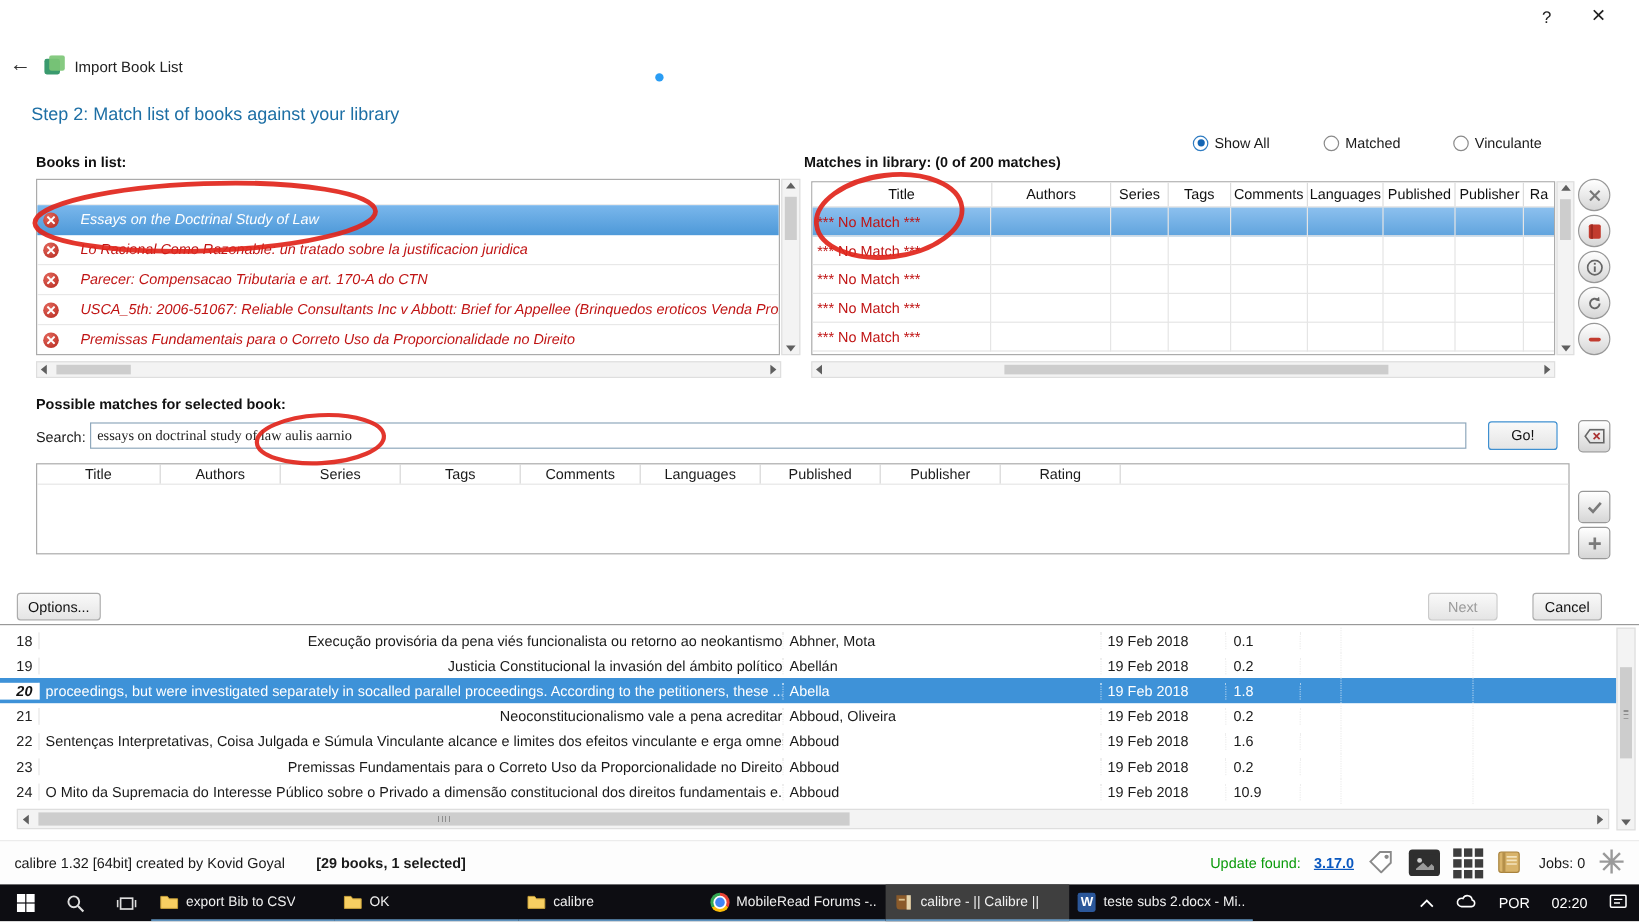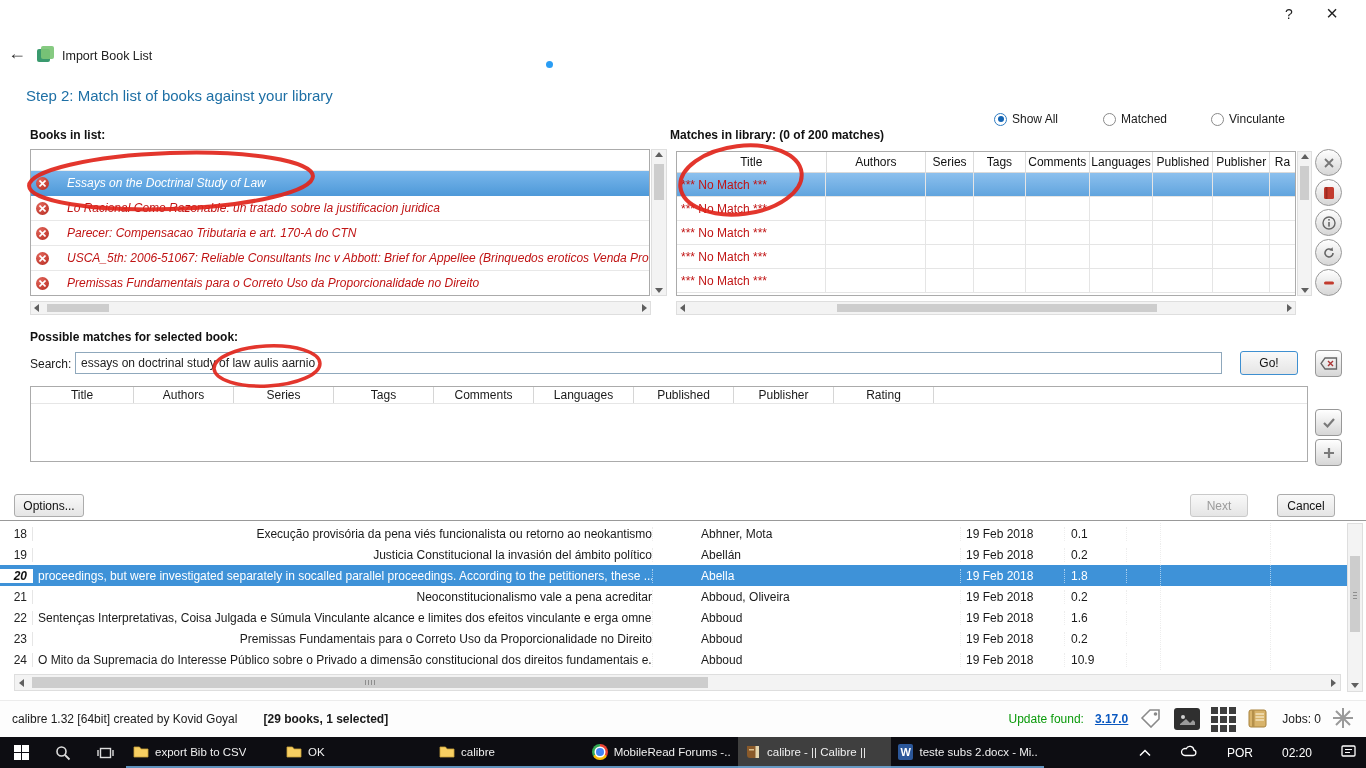--- a/index.html
+++ b/index.html
@@ -69,21 +69,21 @@
   .mhead .hc:nth-child(7), .mrow .mc:nth-child(7) { width:60px; }
   .mhead .hc:nth-child(8), .mrow .mc:nth-child(8) { width:57px; }
   .mhead .hc:nth-child(9), .mrow .mc:nth-child(9) { width:25px; border-right:none; }
 
   .tool-btn { position:absolute; left:1315px; width:27px; height:27px; border-radius:50%;
               border:1px solid #989898; background:linear-gradient(#fff,#d6d6d6);
               display:flex; align-items:center; justify-content:center; }
 
   
   .search-input { position:absolute; left:75px; top:352px; width:1147px; height:22px;
-                  border:1px solid #8fa8bc; font-family:Liberation Sans, sans-serif; font-size:12px;
+                  border:1px solid #8fa8bc; font-family:Liberation Serif, serif; font-size:12px;
                   padding:0 5px; color:#222; }
   .btn { border:1px solid #acacac; border-radius:3px; background:linear-gradient(#f9f9f9,#e5e5e5);
          font-size:12px; display:flex; align-items:center; justify-content:center; color:#111; }
   .go-btn { position:absolute; left:1240px; top:351px; width:58px; height:24px; border-color:#3e8fd0; }
   .ptable { position:absolute; left:30px; top:386px; width:1278px; height:76px; border:1px solid #ababab; }
   .phead { display:flex; height:17px; border-bottom:1px solid #e6e6e6; }
   .phead .hc { display:flex; align-items:center; justify-content:center; border-right:1px solid #d6d6d6;
                white-space:nowrap; overflow:hidden; }
   .phead .hc:nth-child(1) { width:103px; }
   .phead .hc:nth-child(n+2) { width:100px; }
@@ -91,21 +91,21 @@
   .options-btn { position:absolute; left:14px; top:494px; width:70px; height:23px; }
   .next-btn { position:absolute; left:1190px; top:494px; width:58px; height:23px; color:#9b9b9b; border-color:#cacaca; }
   .cancel-btn { position:absolute; left:1277px; top:494px; width:58px; height:23px; }
 
   
   .library { position:absolute; top:523px; left:0; width:1347px; z-index:1; }
   .lib-row { display:flex; height:21px; align-items:center; }
   .lib-row > div { white-space:nowrap; overflow:hidden; }
   .ln { width:33px; text-align:right; padding-right:5px; border-right:1px solid #e6e6e6; color:#222; }
   .lt { width:620px; padding-left:5px; border-right:1px dotted #ededed;text-align:right; }
-  .la { width:265px; padding-left:5px; border-right:1px dotted #ededed;margin-left:43px; }
+  .la { width:265px; padding-left:5px; border-right:1px dotted #ededed; }
   .ld { width:104px; padding-left:5px; border-right:1px dotted #ededed; }
   .ls { width:62px;  padding-left:6px; border-right:1px dotted #ededed; }
   .le1 { width:34px; border-right:1px dotted #ededed; height:100%; }
   .le2 { width:110px; border-right:1px dotted #ededed; height:100%; }
   .le3 { flex:1; height:100%; }
   .lib-row.sel { background:#3e92d8; color:#fff; }
   .lib-row.sel > div { border-right-color:rgba(255,255,255,.55); }
   .lib-row.sel .ln { background:#fff; color:#111; font-weight:bold; font-style:italic; }
 
   
@@ -120,21 +120,21 @@
               align-items:center; justify-content:center; }
 
   
   .taskbar { position:absolute; top:737px; left:0; width:1366px; height:31px; background:#0d0d12;
              display:flex; align-items:stretch; color:#eee; z-index:4; }
   .tb-sys { width:42px; display:flex; align-items:center; justify-content:center; }
   .tb-app { width:153px; display:flex; align-items:center; gap:6px; padding:0 7px;
             border-bottom:2px solid rgba(110,170,220,.85); font-size:11.5px; }
   .tb-app.active { background:#3f3f3f; }
   .tb-app .lbl { white-space:nowrap; overflow:hidden; color:#f0f0f0; }
-  .tray { margin-left:auto; display:flex; align-items:center; gap:29px; padding-right:10px; font-size:12px; color:#fff; }
+  .tray { margin-left:auto; display:flex; align-items:center; gap:18px; padding-right:10px; font-size:12px; color:#fff; }
   .word-ico { width:16px; height:16px; background:#2b579a; color:#fff; font-size:11px; font-weight:bold;
               display:flex; align-items:center; justify-content:center; border-radius:2px; }
   .chrome { width:16px; height:16px; border-radius:50%; position:relative;
             background:conic-gradient(#ea4335 0 33%, #fbbc05 33% 66%, #34a853 66% 100%); }
   .chrome::after { content:""; position:absolute; inset:4px; border-radius:50%; background:#4285f4;
                    box-shadow:0 0 0 1.5px #fff; }
 
   .marker { position:absolute; top:0; left:0; z-index:10; pointer-events:none; }
 </style>
 </head>

